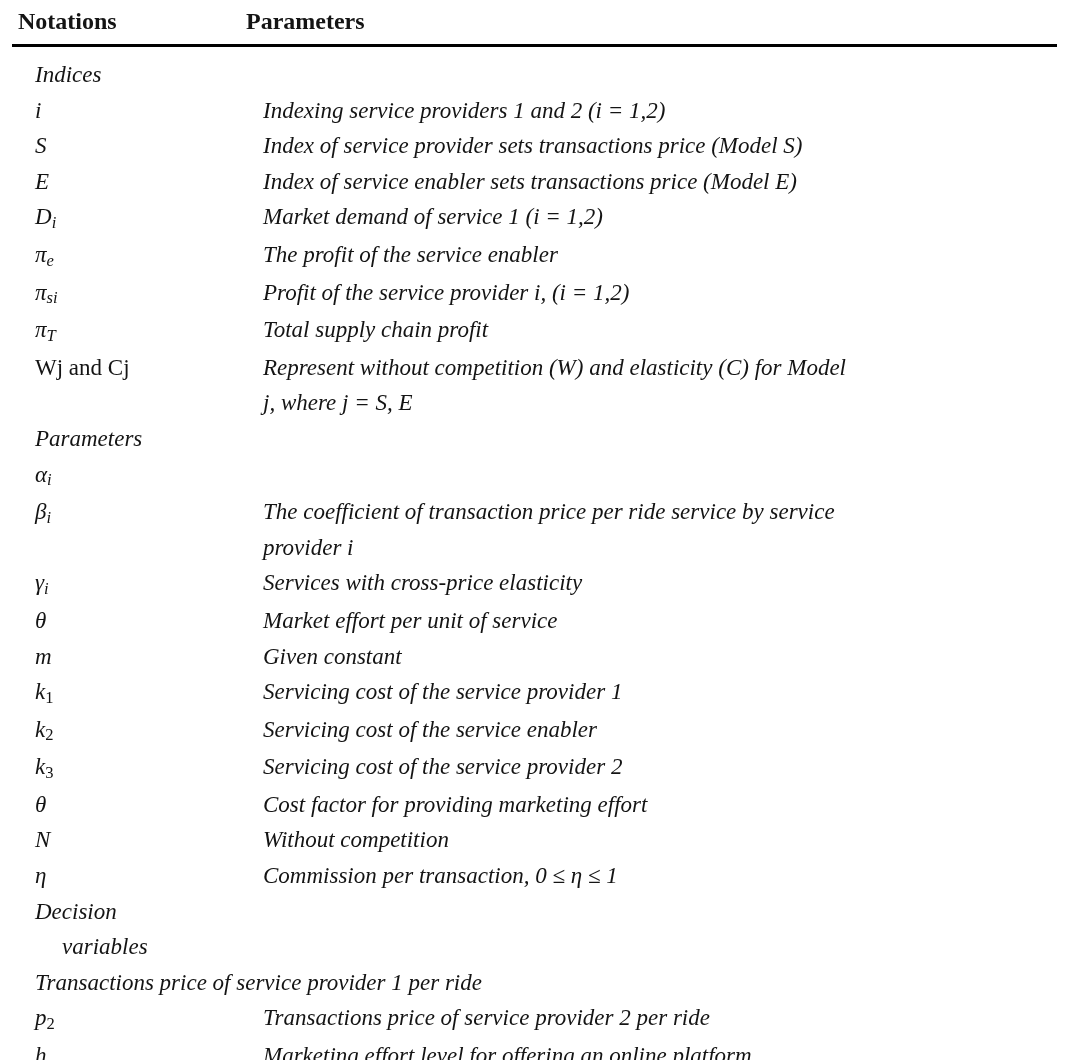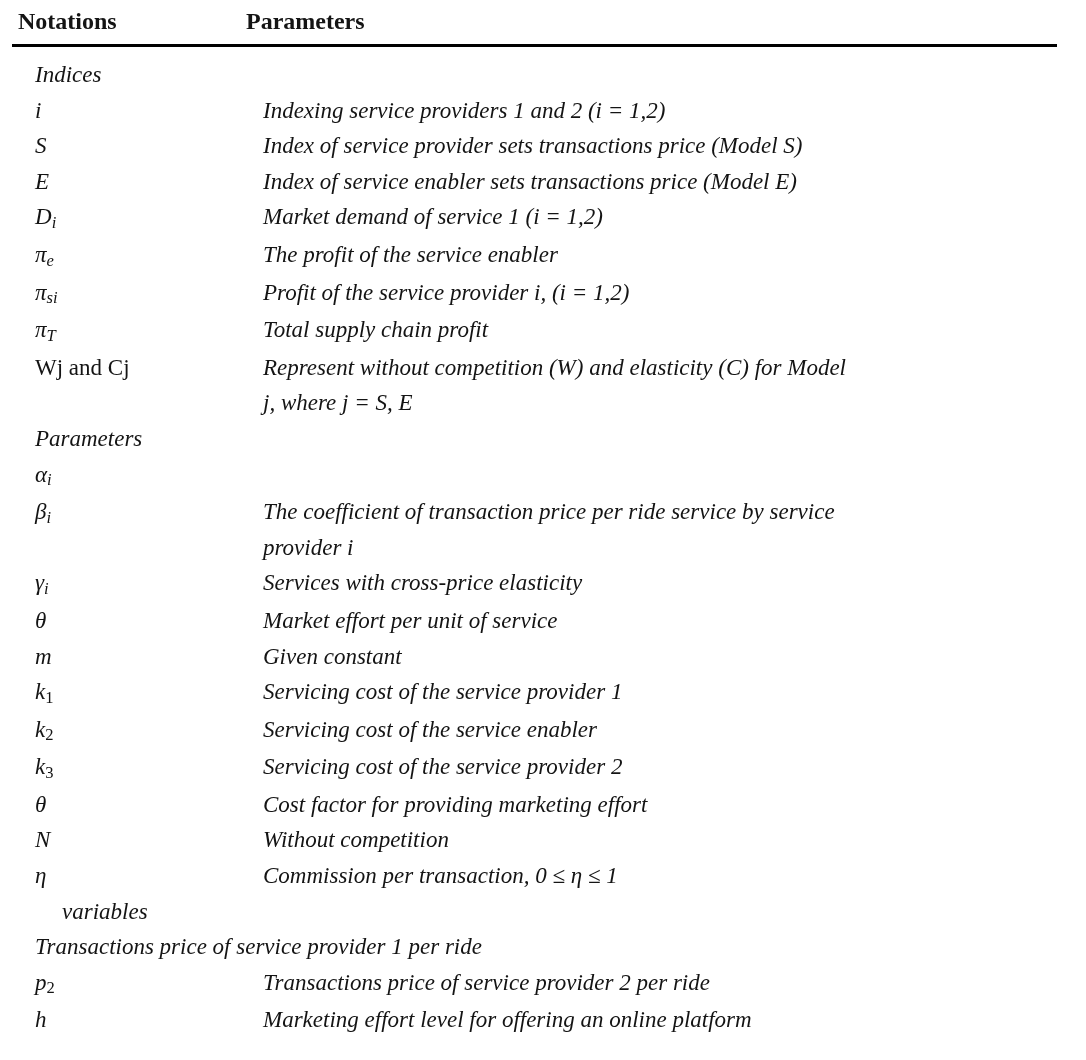--- a/index.html
+++ b/index.html
@@ -178,20 +178,21 @@
         </div>
       </div>
       <div class="row">
         <div class="cell notation"><span><span class="it">η</span></span></div>
         <div class="cell desc">
           <div class="desc-line">Commission per transaction, 0 ≤ η ≤ 1</div>
         </div>
       </div>
       <div class="row">
         <div class="cell notation">
+          <div class="section-line">Decision</div>
           <div class="section-line indent">variables</div>
         </div>
         <div class="cell desc"></div>
       </div>
       <div class="row">
         <div class="cell desc">
           <div class="desc-line">Transactions price of service provider 1 per ride</div>
         </div>
       </div>
       <div class="row">

